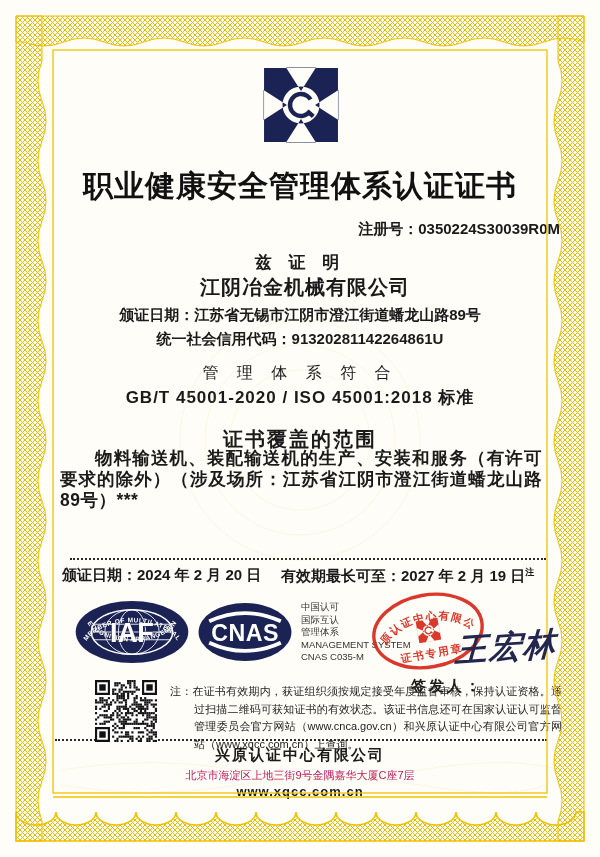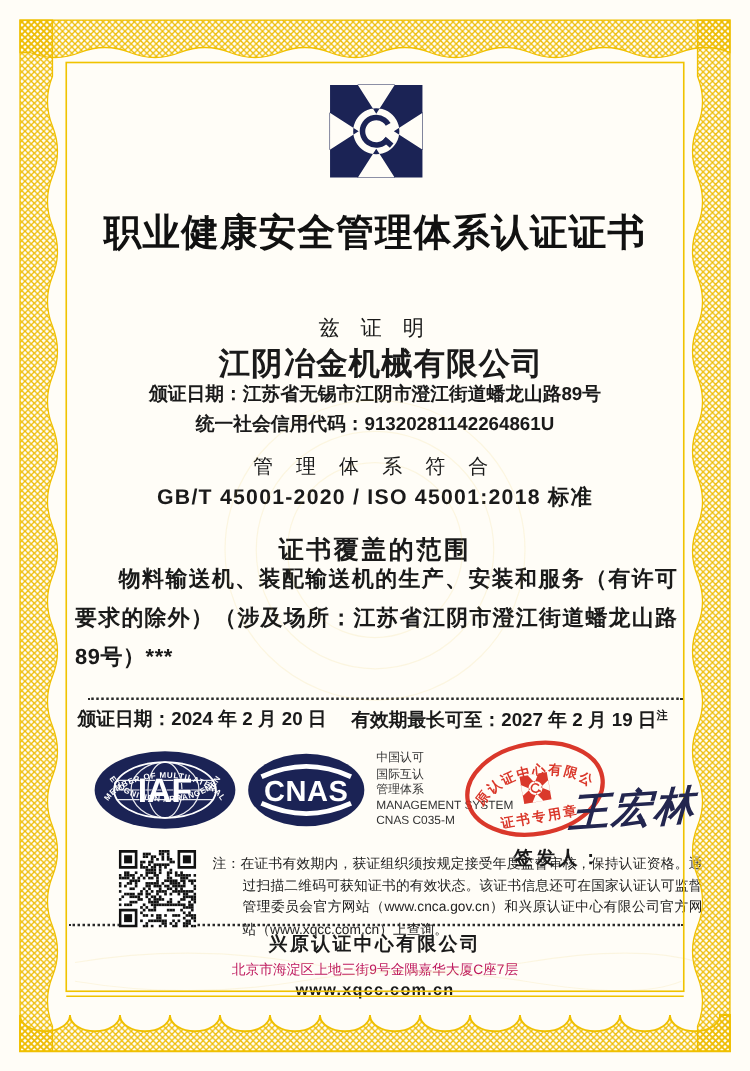--- a/index.html
+++ b/index.html
@@ -5,29 +5,29 @@
   html,body{margin:0;padding:0;background:#888;}
   .page{
     position:relative;width:600px;height:857px;background:#fffdf7;
     font-family:"Liberation Sans","DejaVu Sans",sans-serif;color:#1a1a1a;
     overflow:hidden;margin:0 auto;
   }
   .abs{position:absolute;}
   .ctr{left:0;right:0;text-align:center;}
   .title{top:166px;font-size:30px;font-weight:bold;letter-spacing:1px;color:#111;}
   .regno{top:220px;right:40px;font-size:15px;font-weight:bold;text-align:right;}
-  .hereby{top:251px;font-size:17px;font-weight:normal;letter-spacing:6px;}
-  .company{top:274px;font-size:25px;font-weight:bold;letter-spacing:1px;padding-left:10px;}
+  .hereby{top:251px;font-size:17px;font-weight:bold;letter-spacing:6px;}
+  .company{top:274px;font-size:20px;font-weight:bold;letter-spacing:1px;padding-left:10px;}
   .addr{top:306px;font-size:15px;font-weight:bold;}
   .credit{top:330px;font-size:15px;font-weight:bold;}
   .mshead{top:363px;font-size:16px;font-weight:normal;letter-spacing:7px;}
   .standard{top:386px;font-size:17px;font-weight:bold;letter-spacing:1px;}
   .scopehead{top:426px;font-size:20px;font-weight:bold;letter-spacing:2px;}
   .scope{top:448px;left:60px;width:482px;font-size:17.5px;font-weight:bold;
-         line-height:31px;text-indent:2em;text-align:justify;letter-spacing:0.5px;}
+         line-height:21px;text-indent:2em;text-align:justify;letter-spacing:0.5px;}
   .dotline{border-top:2px dotted #2a2a2a;height:0;}
   .dot1{top:558px;left:70px;width:476px;}
   .dot2{top:739px;left:55px;width:492px;}
   .dates{top:566px;left:0;right:0;font-size:15px;font-weight:bold;}
   .issue{position:absolute;left:62px;top:0;white-space:nowrap;}
   .valid{position:absolute;left:281px;top:0;white-space:nowrap;}
   .valid sup{font-size:9px;}
   .infoblock{top:601px;left:301px;font-size:9.5px;line-height:12.5px;color:#333;}
   .sealwrap{top:592px;left:369px;width:118px;height:78px;transform:rotate(-10deg);opacity:0.92;z-index:6;}
   .signer{top:677px;left:411px;font-size:15px;font-weight:bold;letter-spacing:3px;z-index:4;}
@@ -81,20 +81,23 @@
       <path d="M60,785 Q150,800 240,785 T420,785 T545,785"></path>
     </g>
   </svg>
 
   <svg class="abs" style="left:257px;top:61px;color:#1b2355;z-index:2" width="88" height="88" viewBox="0 0 100 100">
     <use href="#xlogo" width="100" height="100"></use>
   </svg>
 
   <div class="abs ctr title">职业健康安全管理体系认证证书</div>
 
+  <div class="abs regno">
+    <span>注册号：</span><span>0350224S30039R0M</span>
+  </div>
 
   <div class="abs ctr hereby">兹 证 明</div>
   <div class="abs ctr company">江阴冶金机械有限公司</div>
   <div class="abs ctr addr">颁证日期：江苏省无锡市江阴市澄江街道蟠龙山路89号</div>
   <div class="abs ctr credit">统一社会信用代码：91320281142264861U</div>
   <div class="abs ctr mshead">管 理 体 系 符 合</div>
   <div class="abs ctr standard">GB/T 45001-2020 / ISO 45001:2018 标准</div>
   <div class="abs ctr scopehead">证书覆盖的范围</div>
   <div class="abs scope">物料输送机、装配输送机的生产、安装和服务（有许可要求的除外）（涉及场所：江苏省江阴市澄江街道蟠龙山路89号）***</div>
 

